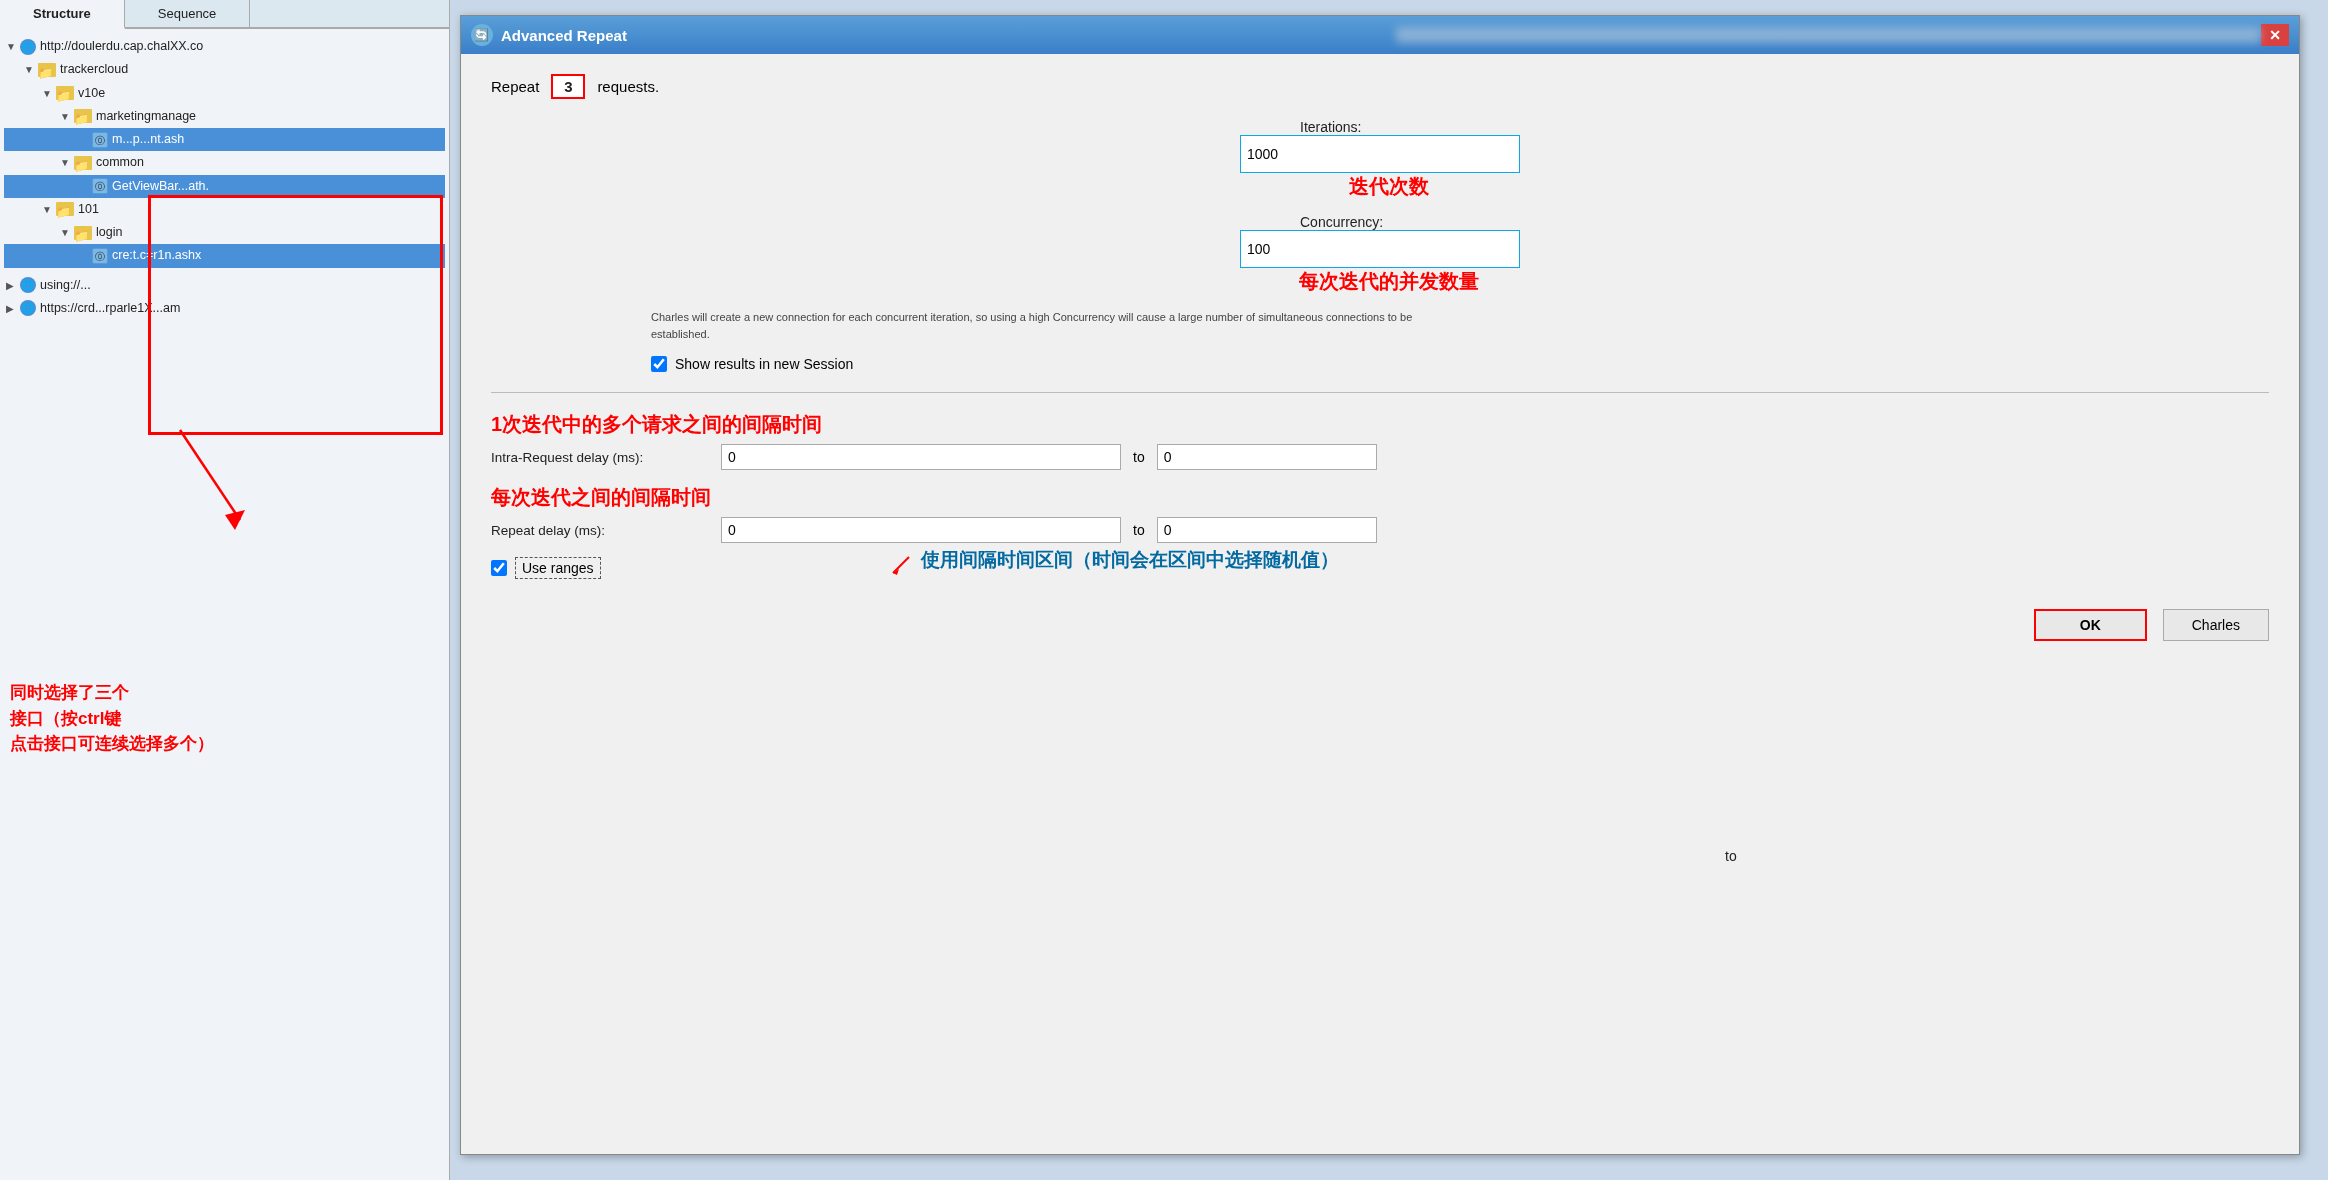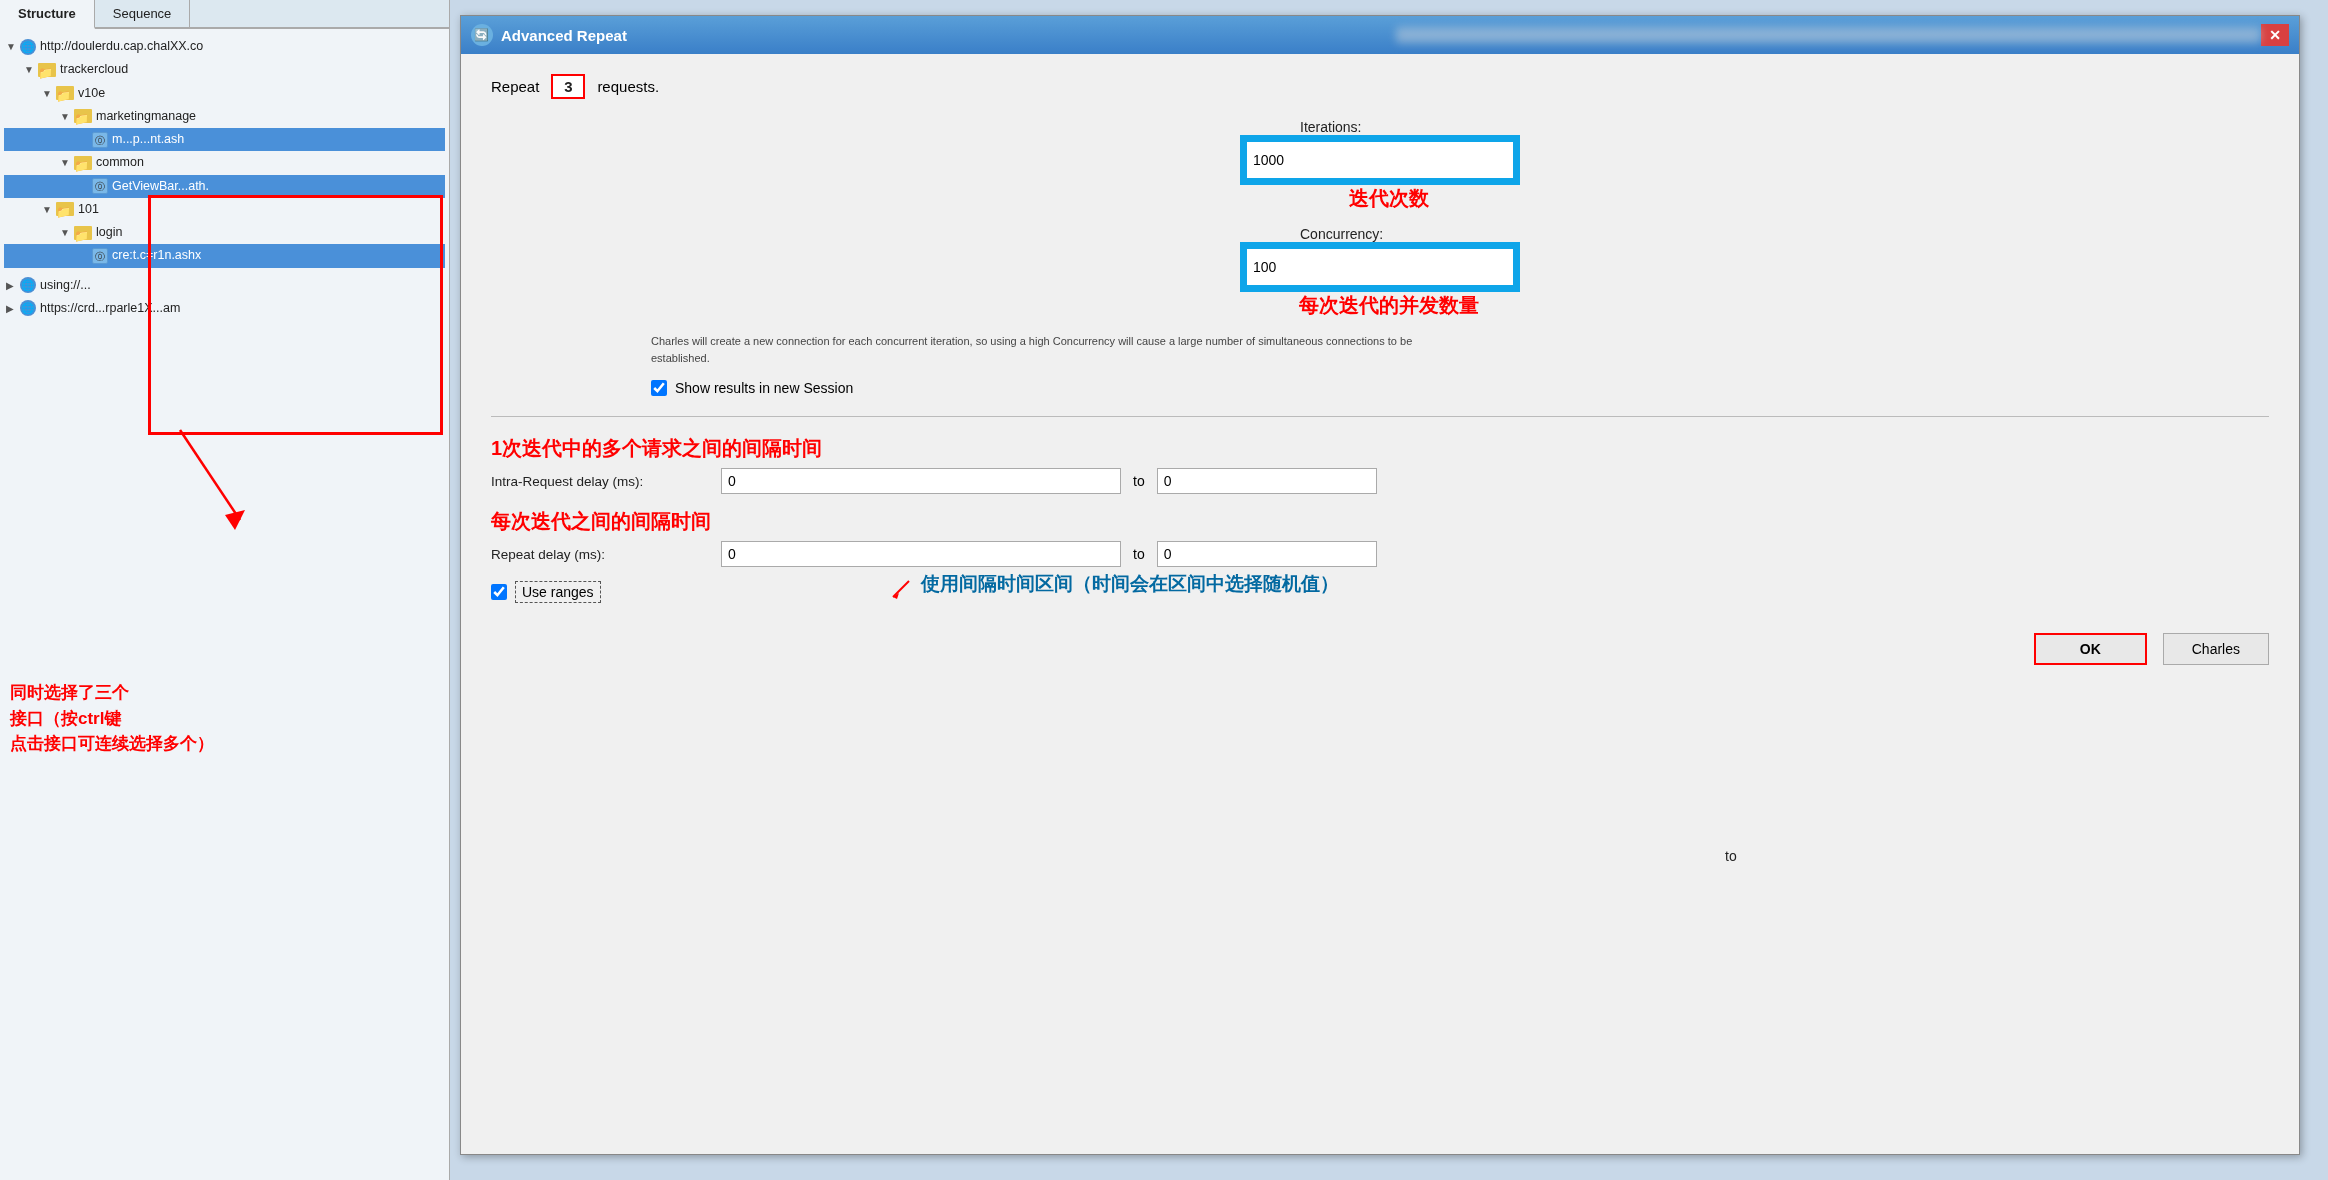--- a/index.html
+++ b/index.html
@@ -22,21 +22,21 @@
       background: #f0f4f8;
       border-right: 1px solid #aaa;
     }
 
     .tab-bar {
       display: flex;
       background: #dce8f0;
       border-bottom: 2px solid #aaa;
     }
     .tab {
-      padding: 6px 18px;
+      padding: 6px 33px;
       font-size: 13px;
       cursor: pointer;
       background: #dce8f0;
       border-right: 1px solid #aaa;
       color: #222;
     }
     .tab.active {
       background: #f0f4f8;
       border-bottom: 2px solid #f0f4f8;
       margin-bottom: -2px;
@@ -205,21 +205,21 @@
     }
     .form-label {
       width: 160px;
       font-size: 14px;
       color: #222;
       text-align: left;
     }
     .form-input {
       width: 280px;
       height: 20px;
-      border: 7px solid #0ea5e9;
+      border: 1px solid #0ea5e9;
       background: white;
       padding: 18px 6px;
       font-size: 14px;
     }
     .form-annotation {
       color: red;
       font-size: 20px;
       font-weight: bold;
       margin-left: 18px;
     }

